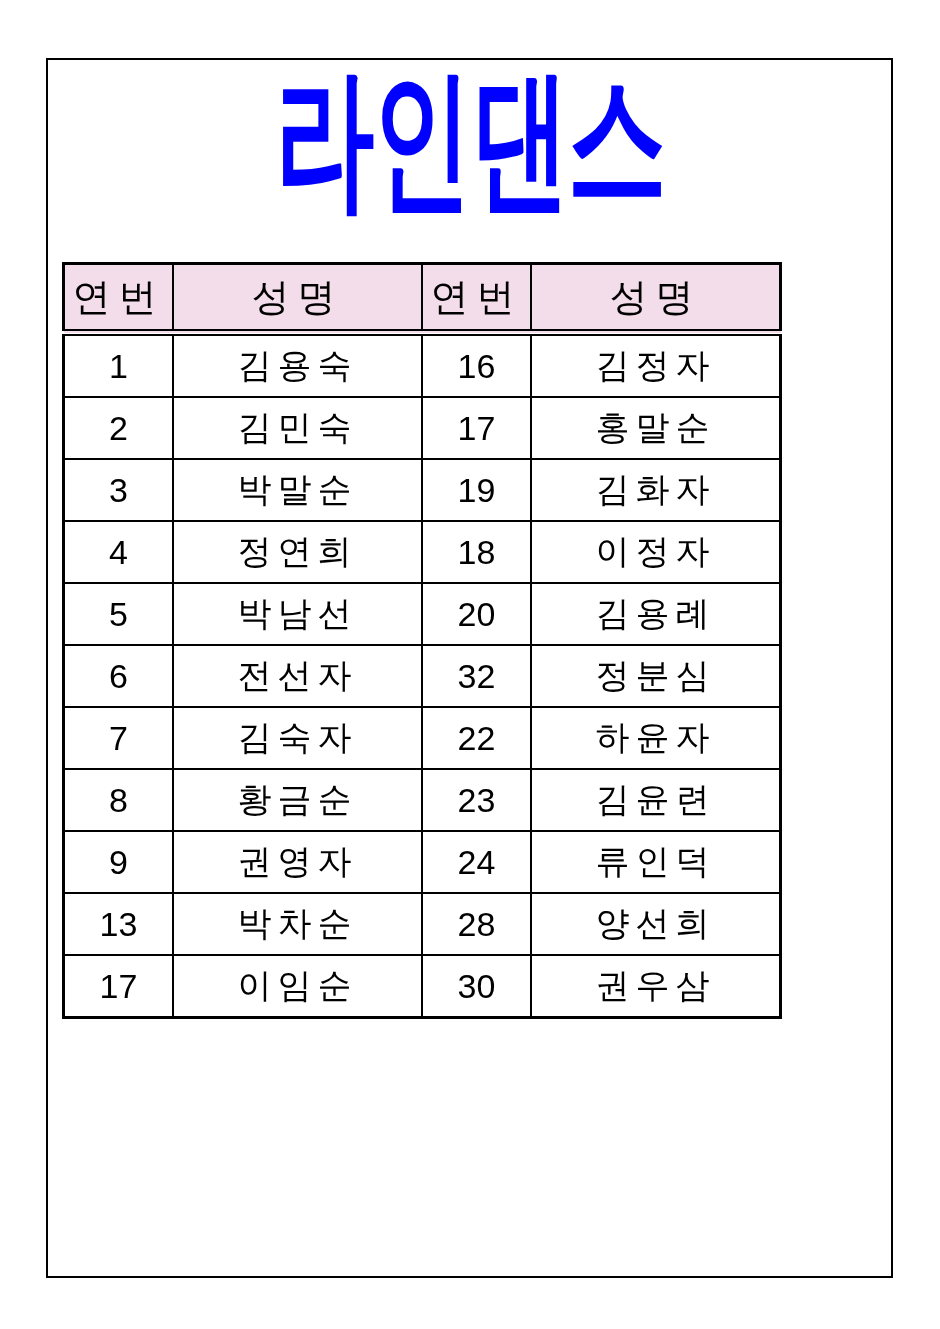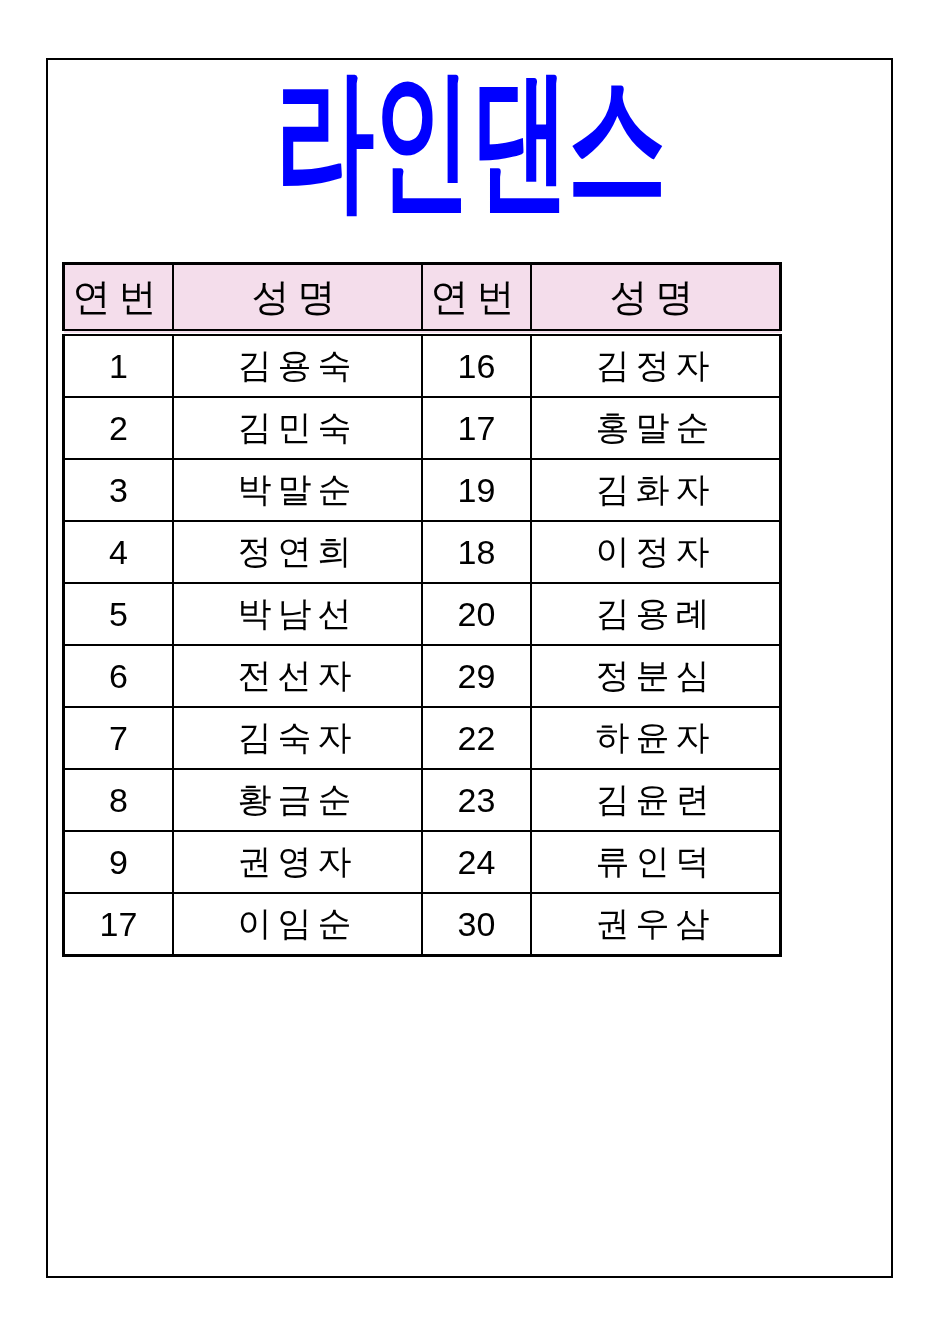--- a/index.html
+++ b/index.html
@@ -125,21 +125,21 @@
         </tr>
         <tr>
           <td class="serial-cell col-no">5</td>
           <td class="name-cell col-name">박남선</td>
           <td class="serial-cell col-no">20</td>
           <td class="name-cell col-name">김용례</td>
         </tr>
         <tr>
           <td class="serial-cell col-no">6</td>
           <td class="name-cell col-name">전선자</td>
-          <td class="serial-cell col-no">29</td>
+          <td class="serial-cell col-no">32</td>
           <td class="name-cell col-name">정분심</td>
         </tr>
         <tr>
           <td class="serial-cell col-no">7</td>
           <td class="name-cell col-name">김숙자</td>
           <td class="serial-cell col-no">22</td>
           <td class="name-cell col-name">하윤자</td>
         </tr>
         <tr>
           <td class="serial-cell col-no">8</td>
@@ -147,20 +147,26 @@
           <td class="serial-cell col-no">23</td>
           <td class="name-cell col-name">김윤련</td>
         </tr>
         <tr>
           <td class="serial-cell col-no">9</td>
           <td class="name-cell col-name">권영자</td>
           <td class="serial-cell col-no">24</td>
           <td class="name-cell col-name">류인덕</td>
         </tr>
         <tr>
+          <td class="serial-cell col-no">13</td>
+          <td class="name-cell col-name">박차순</td>
+          <td class="serial-cell col-no">28</td>
+          <td class="name-cell col-name">양선희</td>
+        </tr>
+        <tr>
           <td class="serial-cell col-no">17</td>
           <td class="name-cell col-name">이임순</td>
           <td class="serial-cell col-no">30</td>
           <td class="name-cell col-name">권우삼</td>
         </tr>
       </tbody>
   </table>
 
 </div>
 

